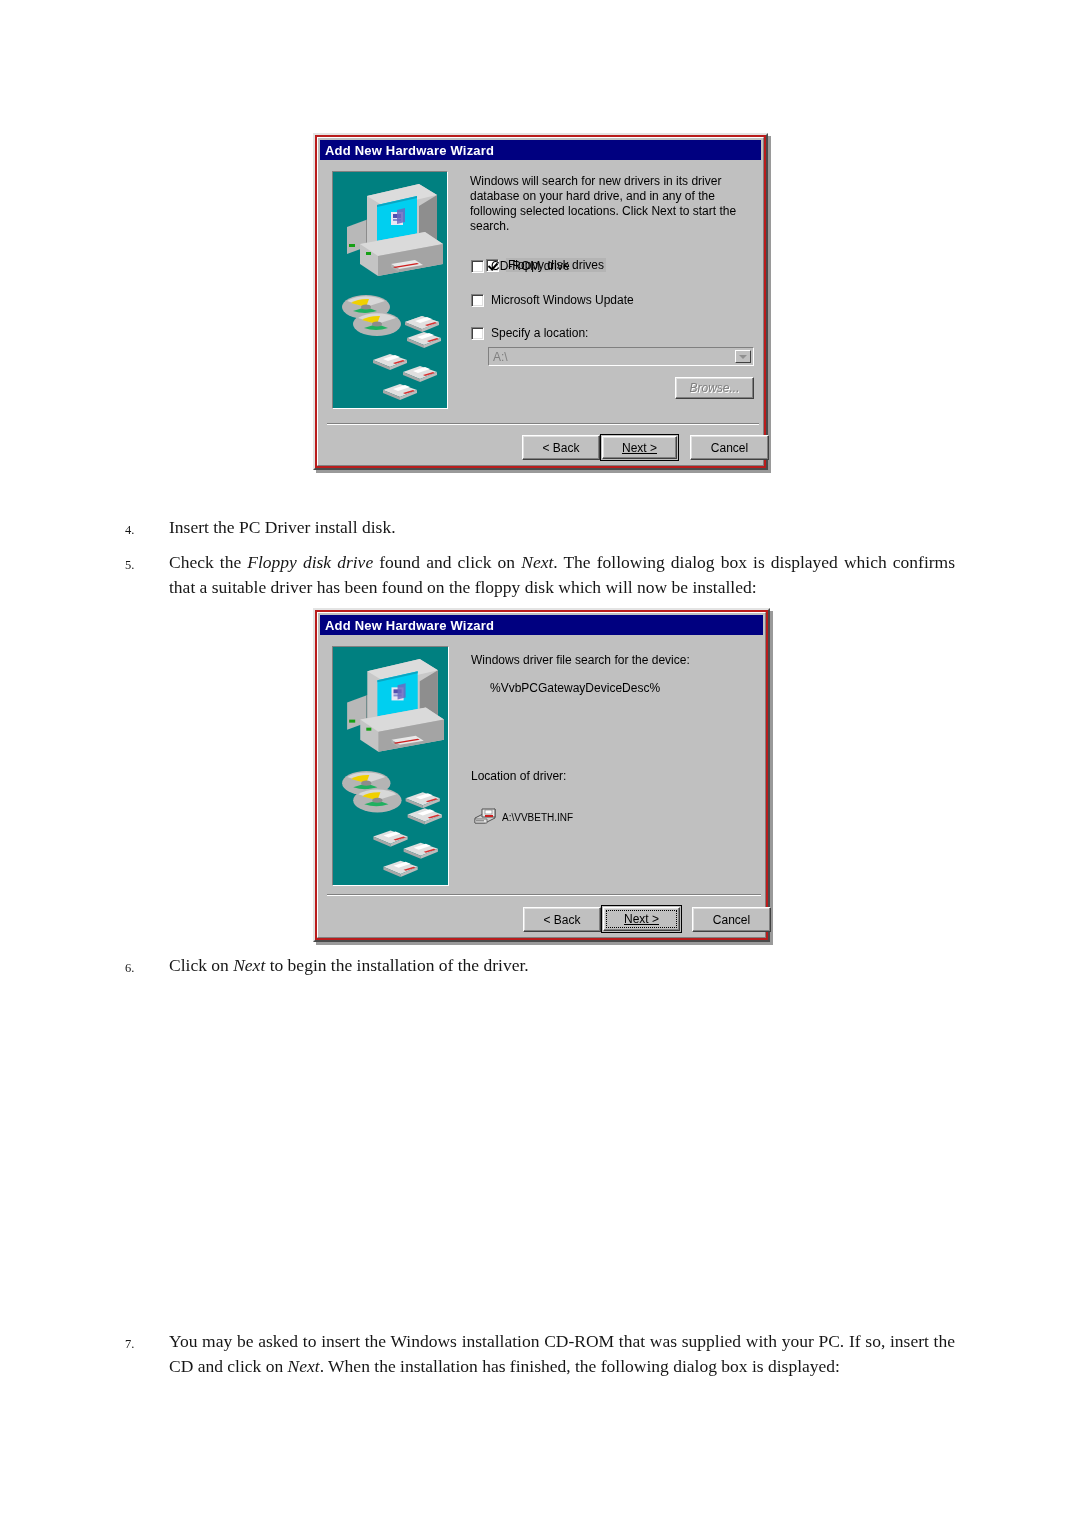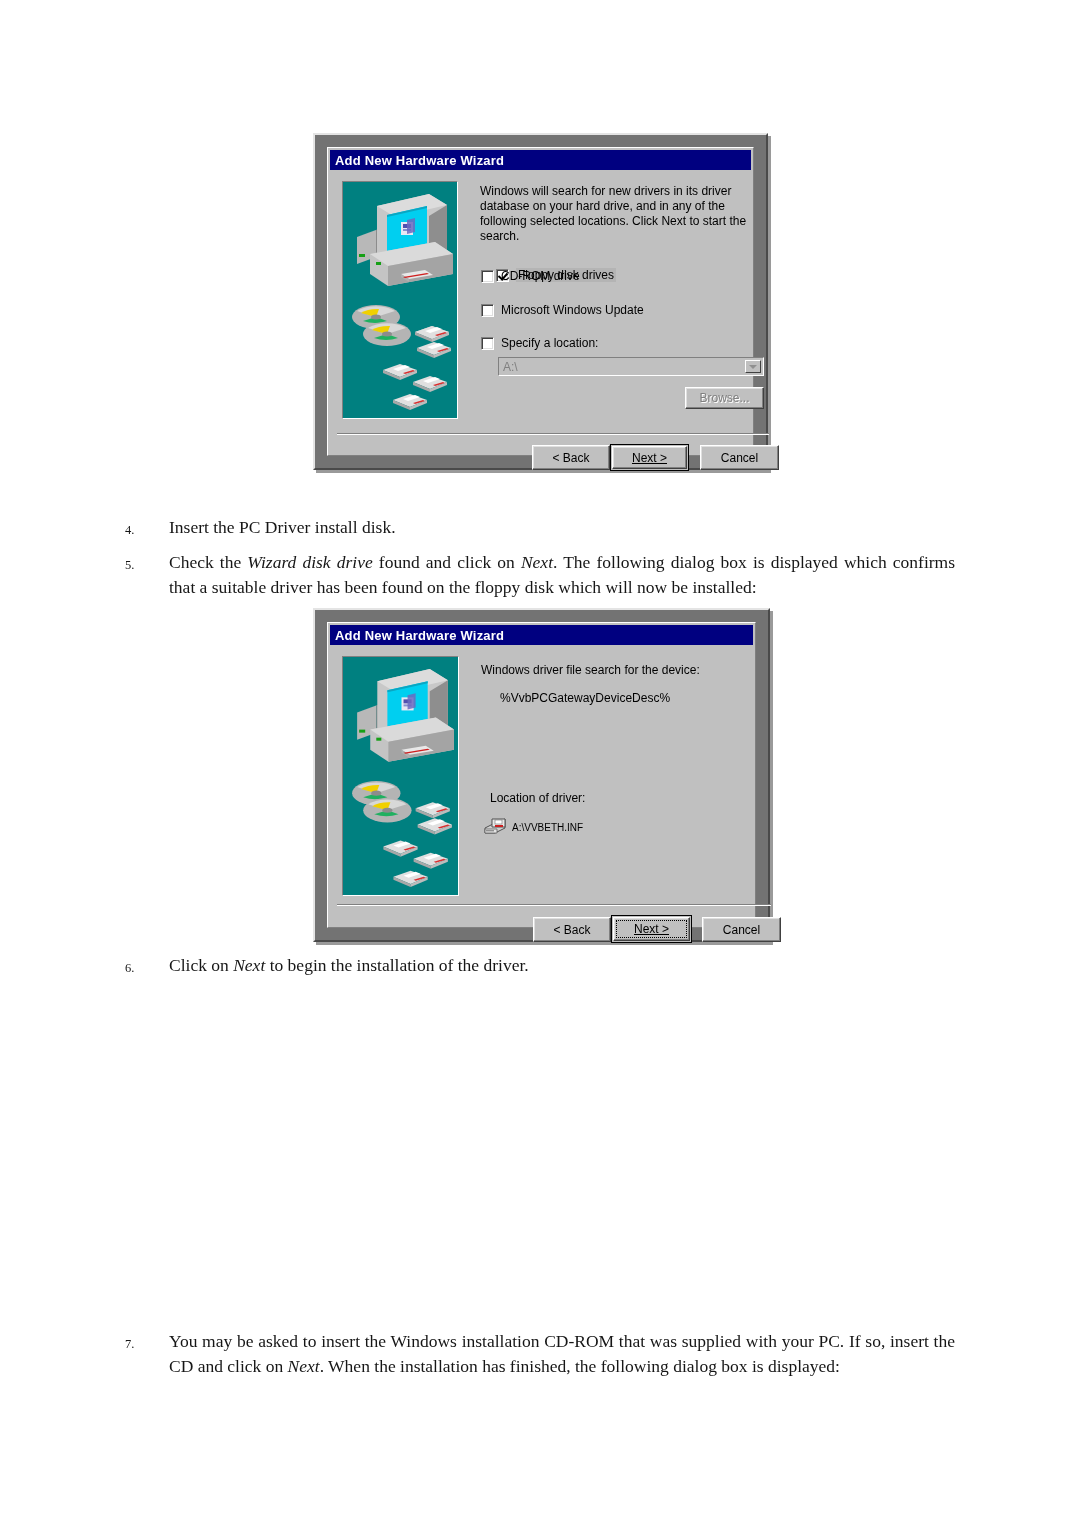--- a/index.html
+++ b/index.html
@@ -17,29 +17,29 @@
   }
 
   .page {
     position: absolute;
     inset: 0;
   }
 
   
   .dialog {
     position: absolute;
-    background: #737373;
+    background: #b91c1c;
     font-family: "Liberation Sans", sans-serif;
     box-sizing: border-box;
     border-top: 2px solid #e4e4e4;
     border-left: 2px solid #e4e4e4;
     border-right: 2px solid #4a4a4a;
     border-bottom: 2px solid #4a4a4a;
     box-shadow: 3px 3px 0 0 #9a9a9a;
-    padding: 12px;
+    padding: 2px;
   }
   .dlg-inner {
     position: relative;
     width: 100%;
     height: 100%;
     background: #c0c0c0;
     border-top: 1px solid #ffffff;
     border-left: 1px solid #ffffff;
     border-right: 1px solid #808080;
     border-bottom: 1px solid #808080;
@@ -181,21 +181,21 @@
     border-bottom: 1px solid #404040;
     box-shadow: inset -1px -1px 0 #808080, inset 1px 1px 0 #dfdfdf;
     box-sizing: border-box;
     display: flex;
     align-items: center;
     justify-content: center;
     font-size: 12px;
     color: #000000;
     white-space: nowrap;
   }
-  .btn.disabled { color: #808080; text-shadow: 1px 1px 0 #ffffff; }
+  .btn.disabled { color: #808080; text-shadow: 1px 1px 0 #ffffff; font-style: italic; }
   .btn.default {
     border: 1px solid #000000;
     box-shadow: none;
     text-decoration: underline;
   }
   .btn.default .btn-face {
     position: absolute;
     inset: 1px;
     border-top: 1px solid #ffffff;
     border-left: 1px solid #ffffff;
@@ -399,21 +399,21 @@
 
   <div class="para" style="left:125px; top:515px; width:830px;">
     <span class="num">4.</span>
     <span class="txt">
       <span>Insert the PC Driver install disk.</span>
     </span>
   </div>
 
   <div class="para just" style="left:125px; top:550px; width:830px;">
     <span class="num">5.</span>
-    <span class="txt"><span>Check the </span><span class="it">Wizard disk drive</span><span> found and click on </span><span class="it">Next</span><span>. The following dialog box is displayed which confirms that a suitable driver has been found on the floppy disk which will now be installed:</span></span>
+    <span class="txt"><span>Check the </span><span class="it">Floppy disk drive</span><span> found and click on </span><span class="it">Next</span><span>. The following dialog box is displayed which confirms that a suitable driver has been found on the floppy disk which will now be installed:</span></span>
   </div>
 
   <div class="dialog" style="left:313px; top:608px; width:457px; height:334px;">
     <div class="dlg-inner">
 
       <div class="titlebar">
         <span class="titlebar-text">Add New Hardware Wizard</span>
       </div>
 
       <div class="illus" style="left:14px; top:33px; width:117px; height:240px;">
@@ -494,21 +494,21 @@
             </g>
           </g>
         </svg>
       </div>
 
       <div class="content devline" style="left:153px; top:40px; width:290px;">Windows driver file search for the device:</div>
 
       <div class="content devline" style="left:172px; top:68px; width:290px;">%VvbPCGatewayDeviceDesc%</div>
 
 
-      <div class="content devline" style="left:153px; top:168px; width:290px;margin-left:9px;">Location of driver:</div>
+      <div class="content devline" style="left:153px; top:156px; width:290px;">Location of driver:</div>
 
       <div class="inf-row" style="left:155px; top:194px;">
         <span>
           <svg width="24" height="19" viewBox="0 0 24 19">
             <polygon points="2,11 12,6 22,2 22,11 12,16 2,16" fill="#d0d0d0" stroke="#505050" stroke-width="1"></polygon>
             <polygon points="9,2 22,2 22,10 9,10" fill="#e8e8e8" stroke="#505050" stroke-width="1"></polygon>
             <rect x="12" y="3" width="7" height="4" fill="#ffffff" stroke="#707070" stroke-width="0.6"></rect>
             <rect x="12" y="8" width="8" height="2" fill="#cc2020"></rect>
             <polygon points="2,12 14,12 14,16 2,16" fill="#e4e4e4" stroke="#606060" stroke-width="0.8"></polygon>
             <rect x="3" y="13" width="8" height="1.4" fill="#909090"></rect>

